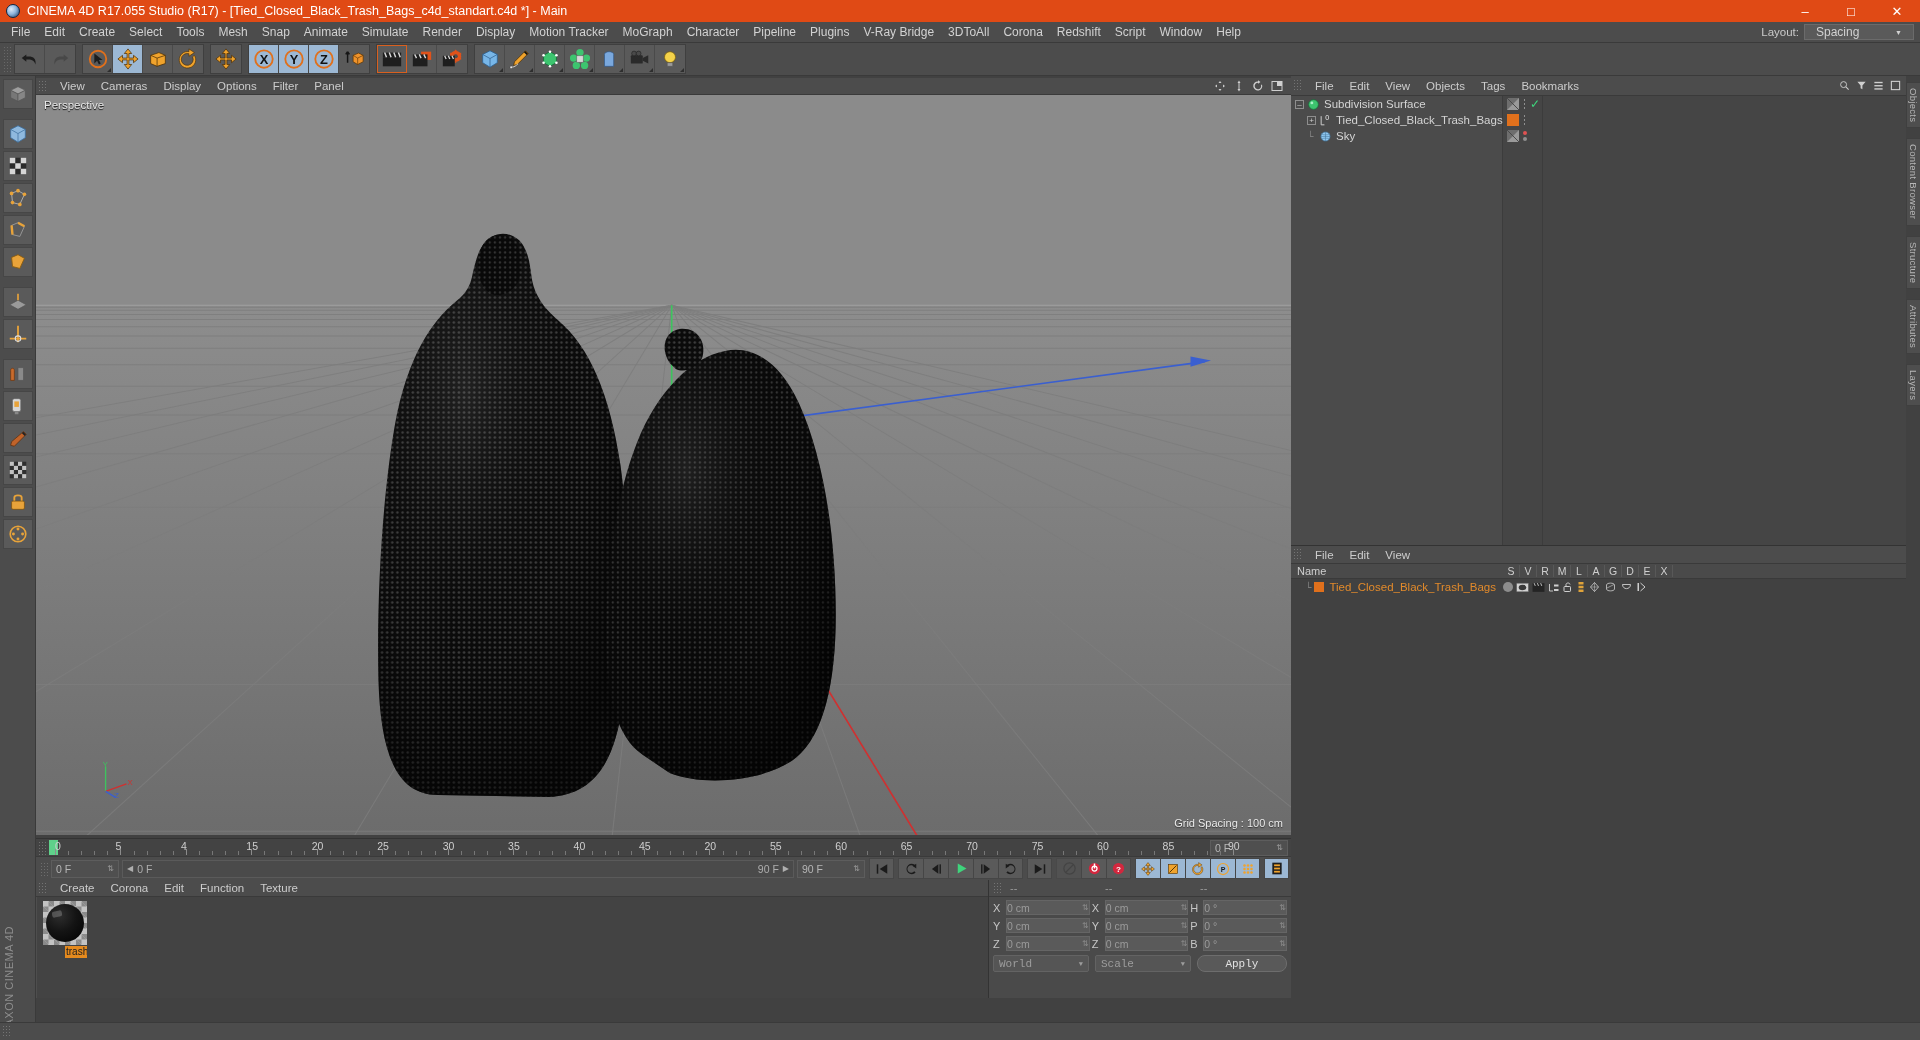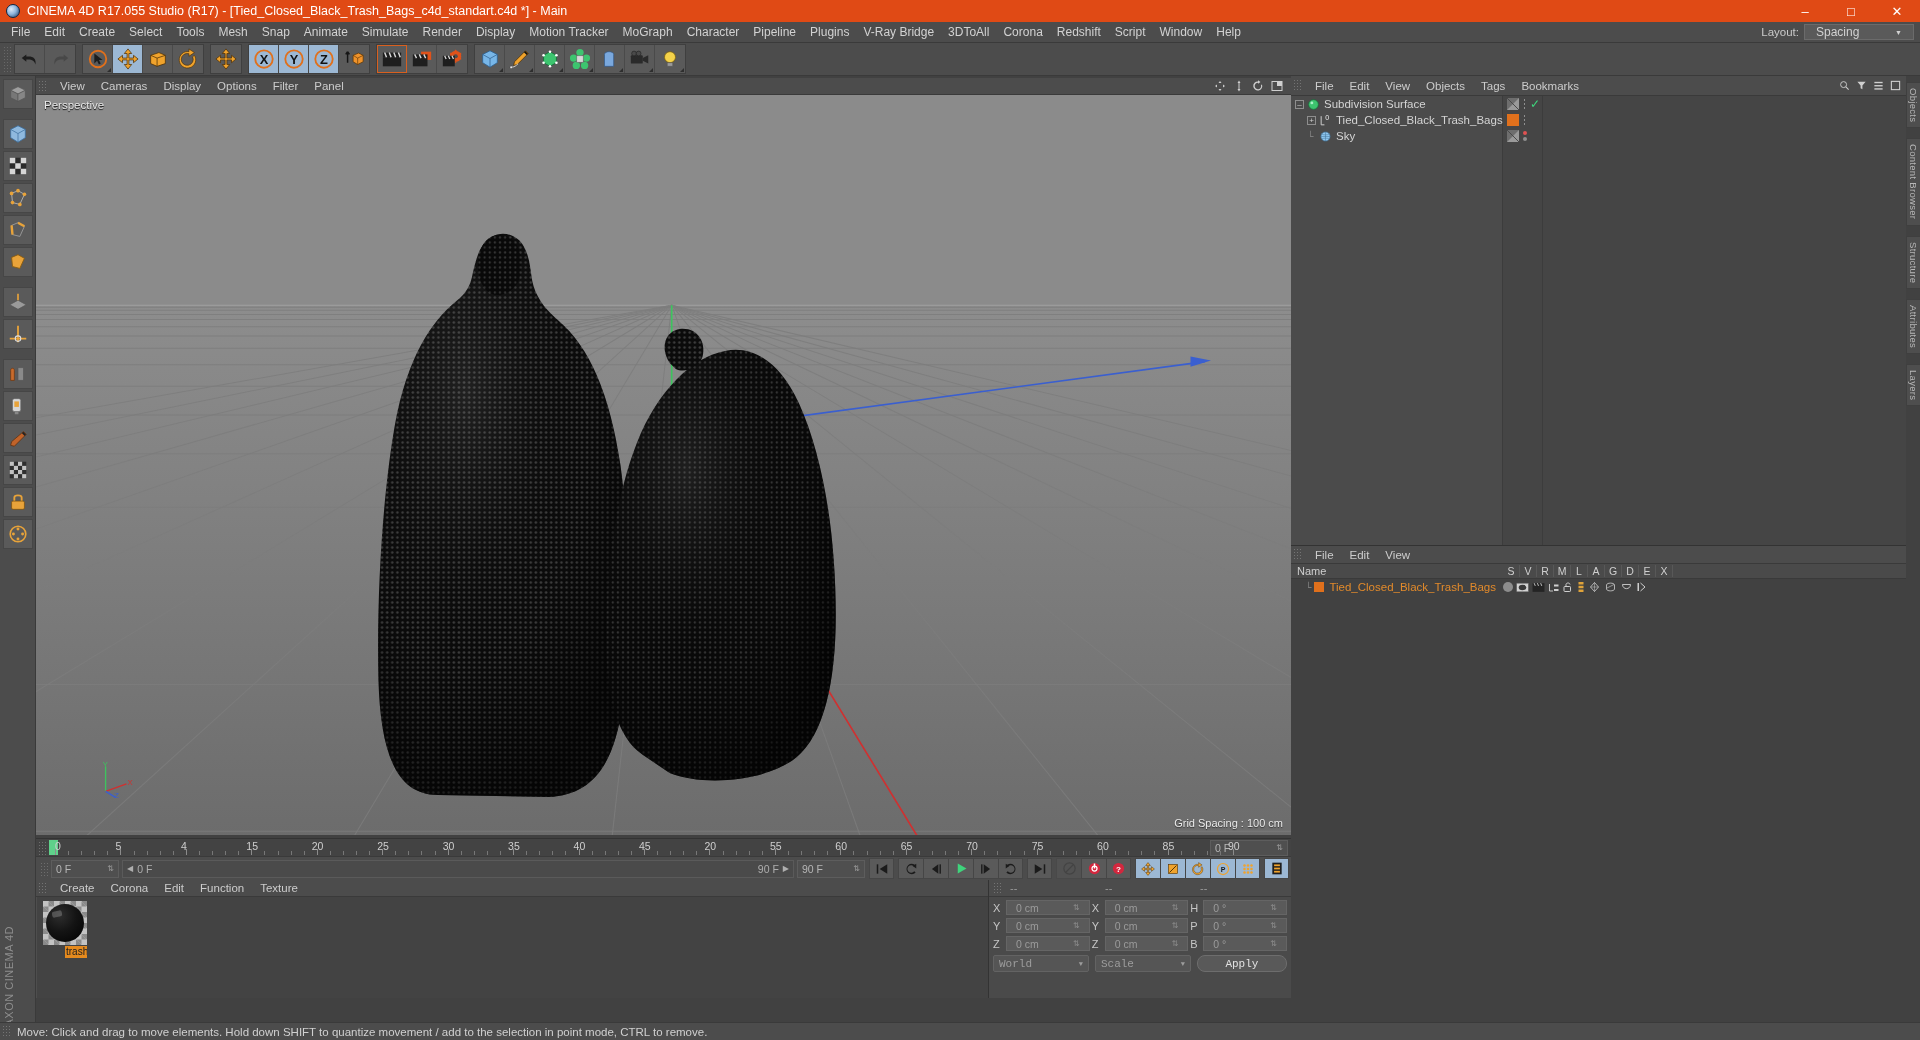--- a/index.html
+++ b/index.html
@@ -185,21 +185,21 @@
   .coordman{width:302px;display:flex;flex-direction:column;}
   .coord-head{height:17px;background:#4c4c4c;display:flex;align-items:center;border-bottom:1px solid #3a3a3a;}
   .coord-head .g2{width:9px;height:13px;margin:0 4px;
     background-image:radial-gradient(#747474 38%,transparent 40%);background-size:3px 3px;}
   .coord-head .ch{flex:1;font-size:11px;color:#9a9a9a;padding-left:4px;}
   .coord-body{flex:1;background:#4a4a4a;padding:3px 4px 4px 4px;}
   .coord-row{display:flex;align-items:center;gap:2px;margin-bottom:3px;}
   .ax{width:11px;font-size:11px;color:#c6c6c6;text-align:left;}
   .cfield{
     flex:1;height:15px;background:#5a5a5a;border:1px solid #656565;
-    display:flex;align-items:center;padding:0 9px;font-size:10.5px;color:#9b9b9b;
+    display:flex;align-items:center;padding:0 0;font-size:10.5px;color:#9b9b9b;
   }
   .cfield .sp{margin-left:auto;font-size:8px;color:#8d8d8d;}
   .coord-row2{display:flex;align-items:center;gap:6px;margin-top:4px;font-family:Liberation Mono, monospace;}
   .csel{
     flex:1;height:17px;background:#555;border:1px solid #636363;border-radius:2px;
     display:flex;align-items:center;padding:0 5px;font-size:11px;color:#9d9d9d;
   }
   .csel .arw{margin-left:auto;font-size:7px;}
   .capply{
     flex:1.05;height:17px;background:#595959;border:1px solid #6d6d6d;border-radius:8px;
@@ -1272,15 +1272,14 @@
       <div class="vtab">Objects</div>
       <div class="vtab">Content Browser</div>
       <div class="vtab">Structure</div>
       <div class="vtab">Attributes</div>
       <div class="vtab">Layers</div>
     </div>
   </div>
 
   <div class="statusbar">
     <div class="g2"></div>
-    <div class="txt">Move: Click and drag to move elements. Hold down SHIFT to quantize movement / add to the selection in point mode, CTRL to remove.</div>
   </div>
 </div>
 
 </body></html>

